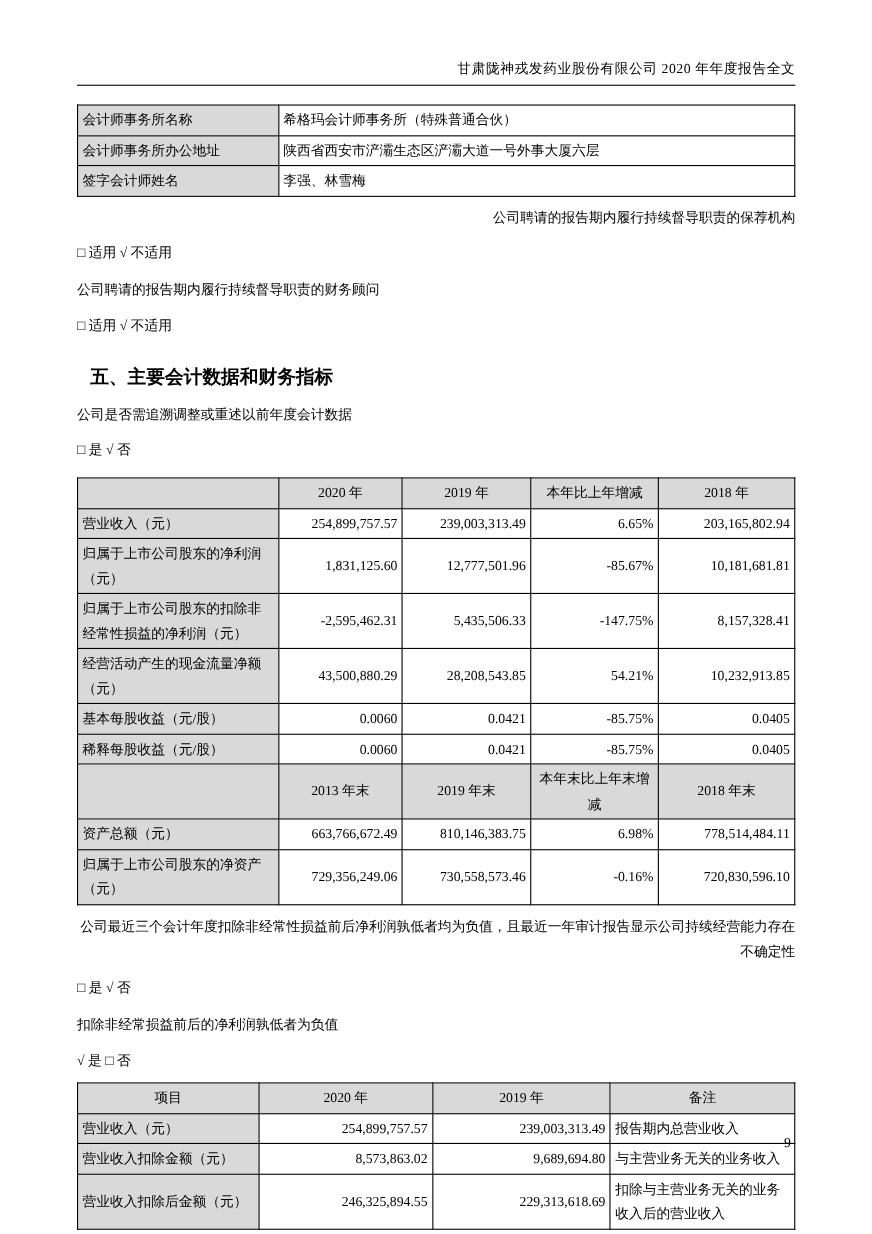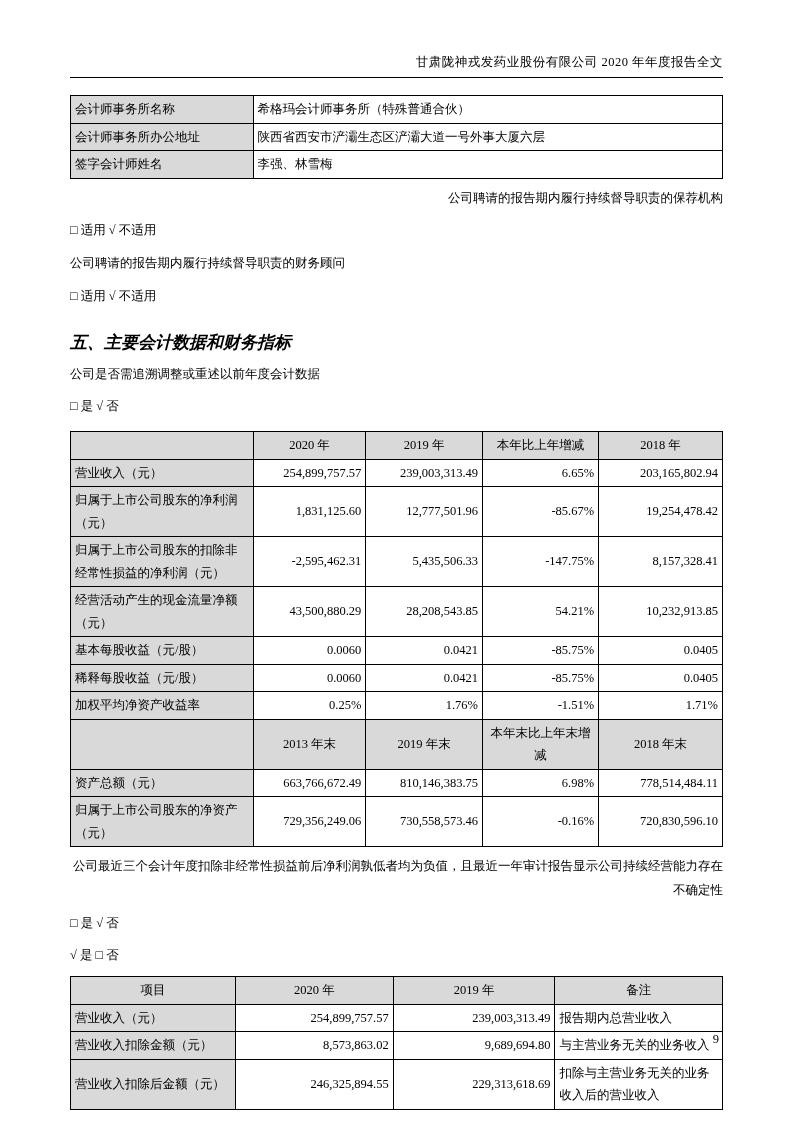--- a/index.html
+++ b/index.html
@@ -52,27 +52,26 @@
 
   p.line {
     margin: 0;
     margin-top: 9px;
     line-height: 1.9;
     font-size: 12.5px;
   }
   p.first-after-table { margin-top: 8px; text-align: right; }
 
   h2.sec-heading {
-    margin: 0;
+    margin: 12px;
     margin-top: 22px;
     font-family: "Liberation Sans", "DejaVu Sans", sans-serif;
     font-weight: bold;
     font-size: 17px;
     color: #000000;
-    font-style: italic;
   }
   .gap-sm { margin-top: 14px; }
 
   .page-number {
     position: absolute;
     top: 1032px;
     right: 74px;
     font-size: 12.5px;
   }
 </style>
@@ -138,21 +137,21 @@
           <td class="num">254,899,757.57</td>
           <td class="num">239,003,313.49</td>
           <td class="num">6.65%</td>
           <td class="num">203,165,802.94</td>
         </tr>
         <tr>
           <td class="shade lbl">归属于上市公司股东的净利润（元）</td>
           <td class="num">1,831,125.60</td>
           <td class="num">12,777,501.96</td>
           <td class="num">-85.67%</td>
-          <td class="num">19,254,478.42</td>
+          <td class="num">10,181,681.81</td>
         </tr>
         <tr>
           <td class="shade lbl">归属于上市公司股东的扣除非经常性损益的净利润（元）</td>
           <td class="num">-2,595,462.31</td>
           <td class="num">5,435,506.33</td>
           <td class="num">-147.75%</td>
           <td class="num">8,157,328.41</td>
         </tr>
         <tr>
           <td class="shade lbl">经营活动产生的现金流量净额（元）</td>
@@ -169,27 +168,20 @@
           <td class="num">0.0405</td>
         </tr>
         <tr>
           <td class="shade lbl">稀释每股收益（元/股）</td>
           <td class="num">0.0060</td>
           <td class="num">0.0421</td>
           <td class="num">-85.75%</td>
           <td class="num">0.0405</td>
         </tr>
         <tr>
-          <td class="shade lbl">加权平均净资产收益率</td>
-          <td class="num">0.25%</td>
-          <td class="num">1.76%</td>
-          <td class="num">-1.51%</td>
-          <td class="num">1.71%</td>
-        </tr>
-        <tr>
           <td class="shade"></td>
           <td class="shade ctr">2013 年末</td>
           <td class="shade ctr">2019 年末</td>
           <td class="shade ctr">本年末比上年末增减</td>
           <td class="shade ctr">2018 年末</td>
         </tr>
         <tr>
           <td class="shade lbl">资产总额（元）</td>
           <td class="num">663,766,672.49</td>
           <td class="num">810,146,383.75</td>
@@ -201,20 +193,21 @@
           <td class="num">729,356,249.06</td>
           <td class="num">730,558,573.46</td>
           <td class="num">-0.16%</td>
           <td class="num">720,830,596.10</td>
         </tr>
       </tbody>
     </table>
 
     <p class="line first-after-table">公司最近三个会计年度扣除非经常性损益前后净利润孰低者均为负值，且最近一年审计报告显示公司持续经营能力存在不确定性</p>
     <p class="line">□ 是 √ 否</p>
+    <p class="line">扣除非经常损益前后的净利润孰低者为负值</p>
     <p class="line">√ 是 □ 否</p>
 
     <table class="tbl t3">
       <colgroup>
         <col style="width:25.3%">
           <col style="width:24.2%">
           <col style="width:24.8%">
           <col style="width:25.7%">
       </colgroup>
       <tbody>

